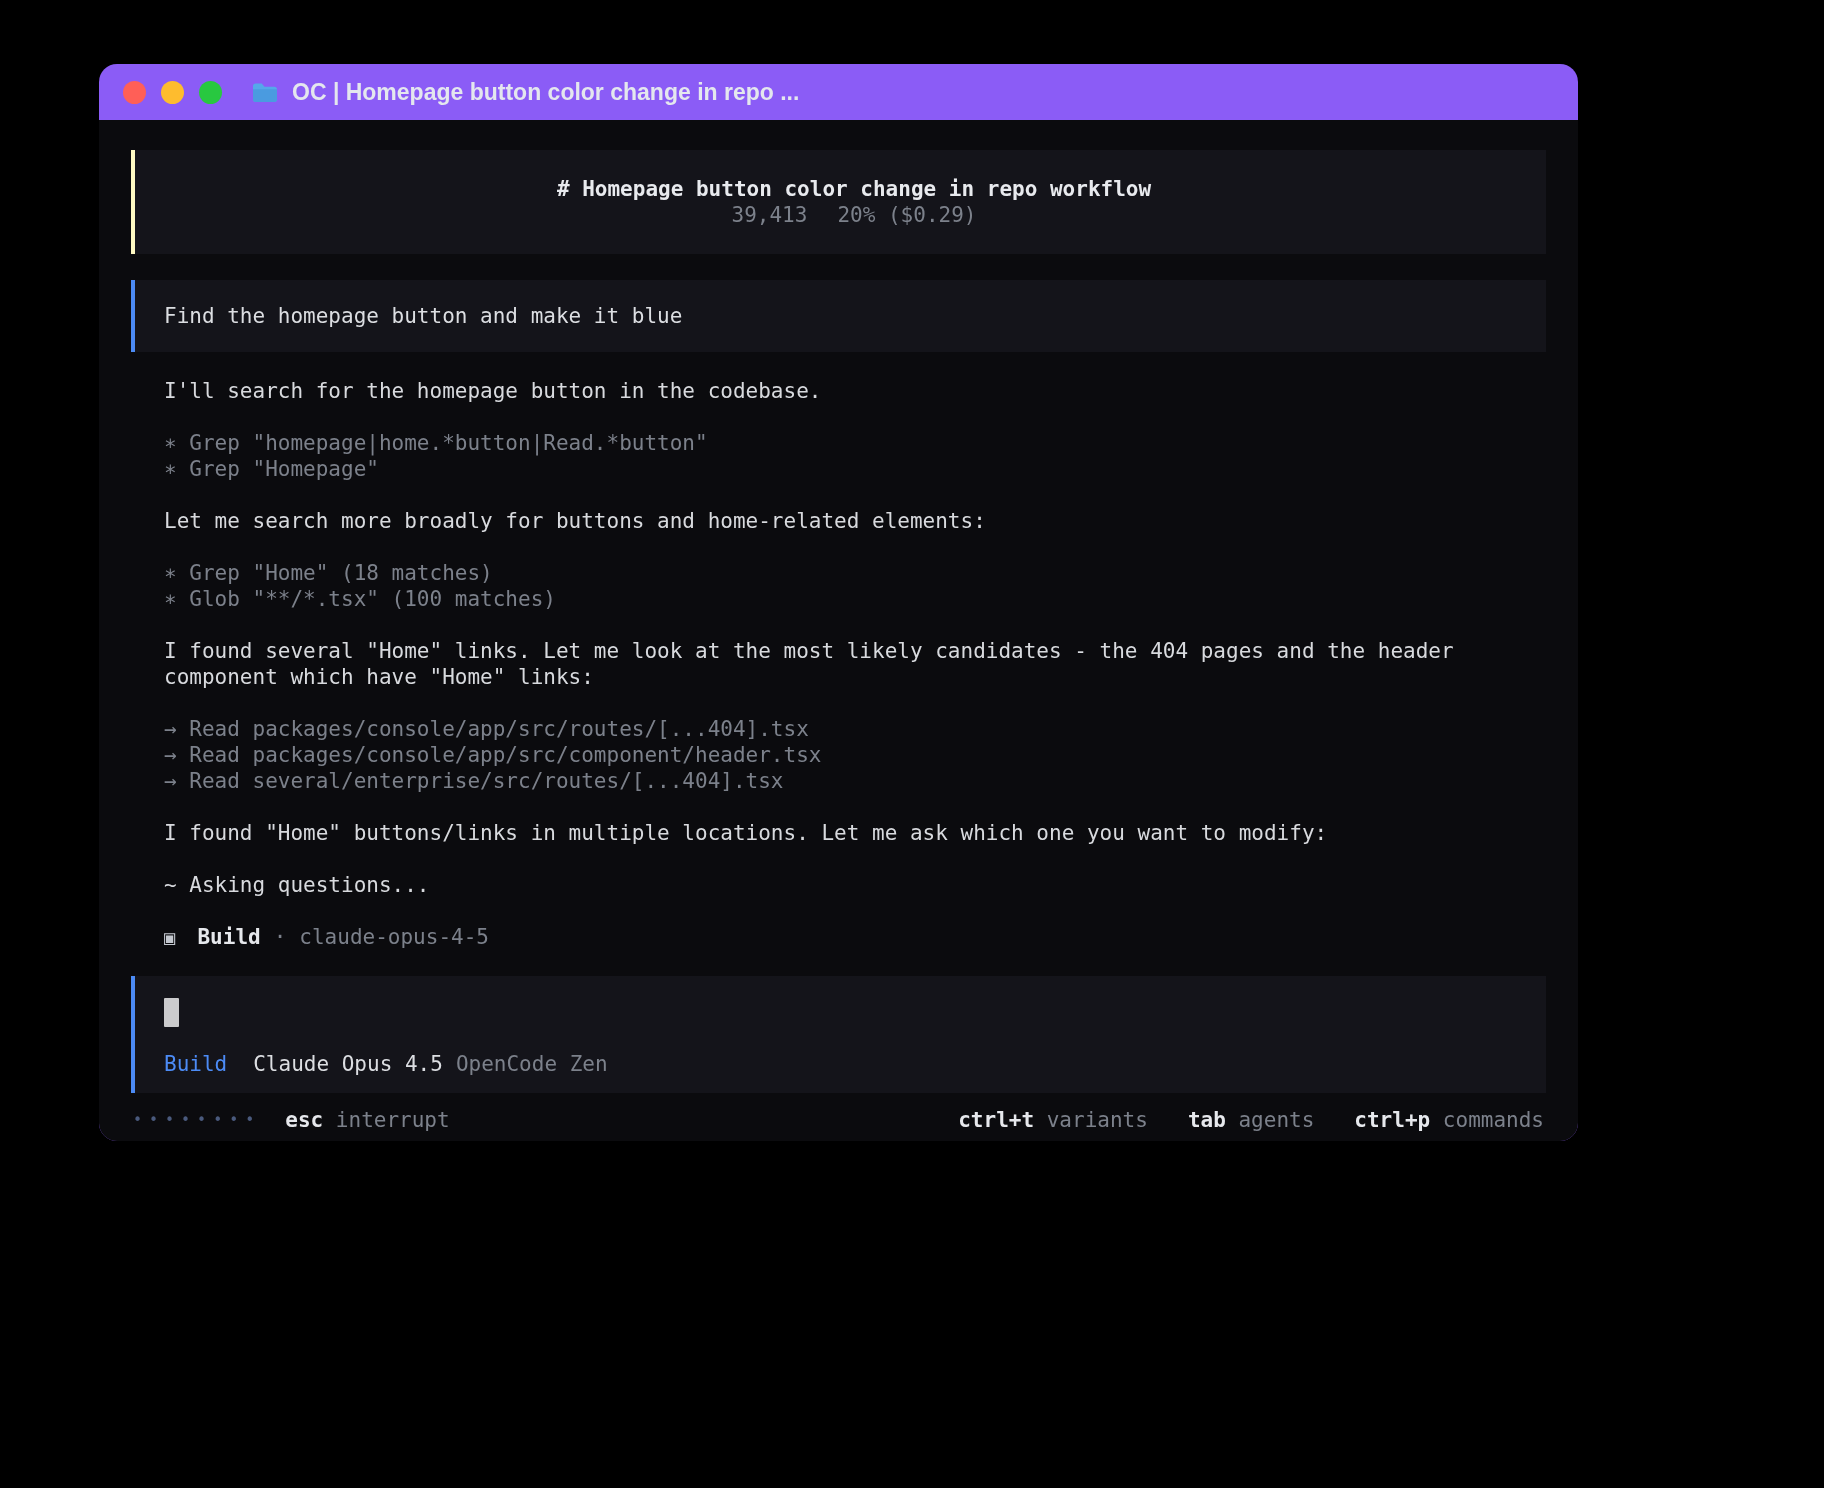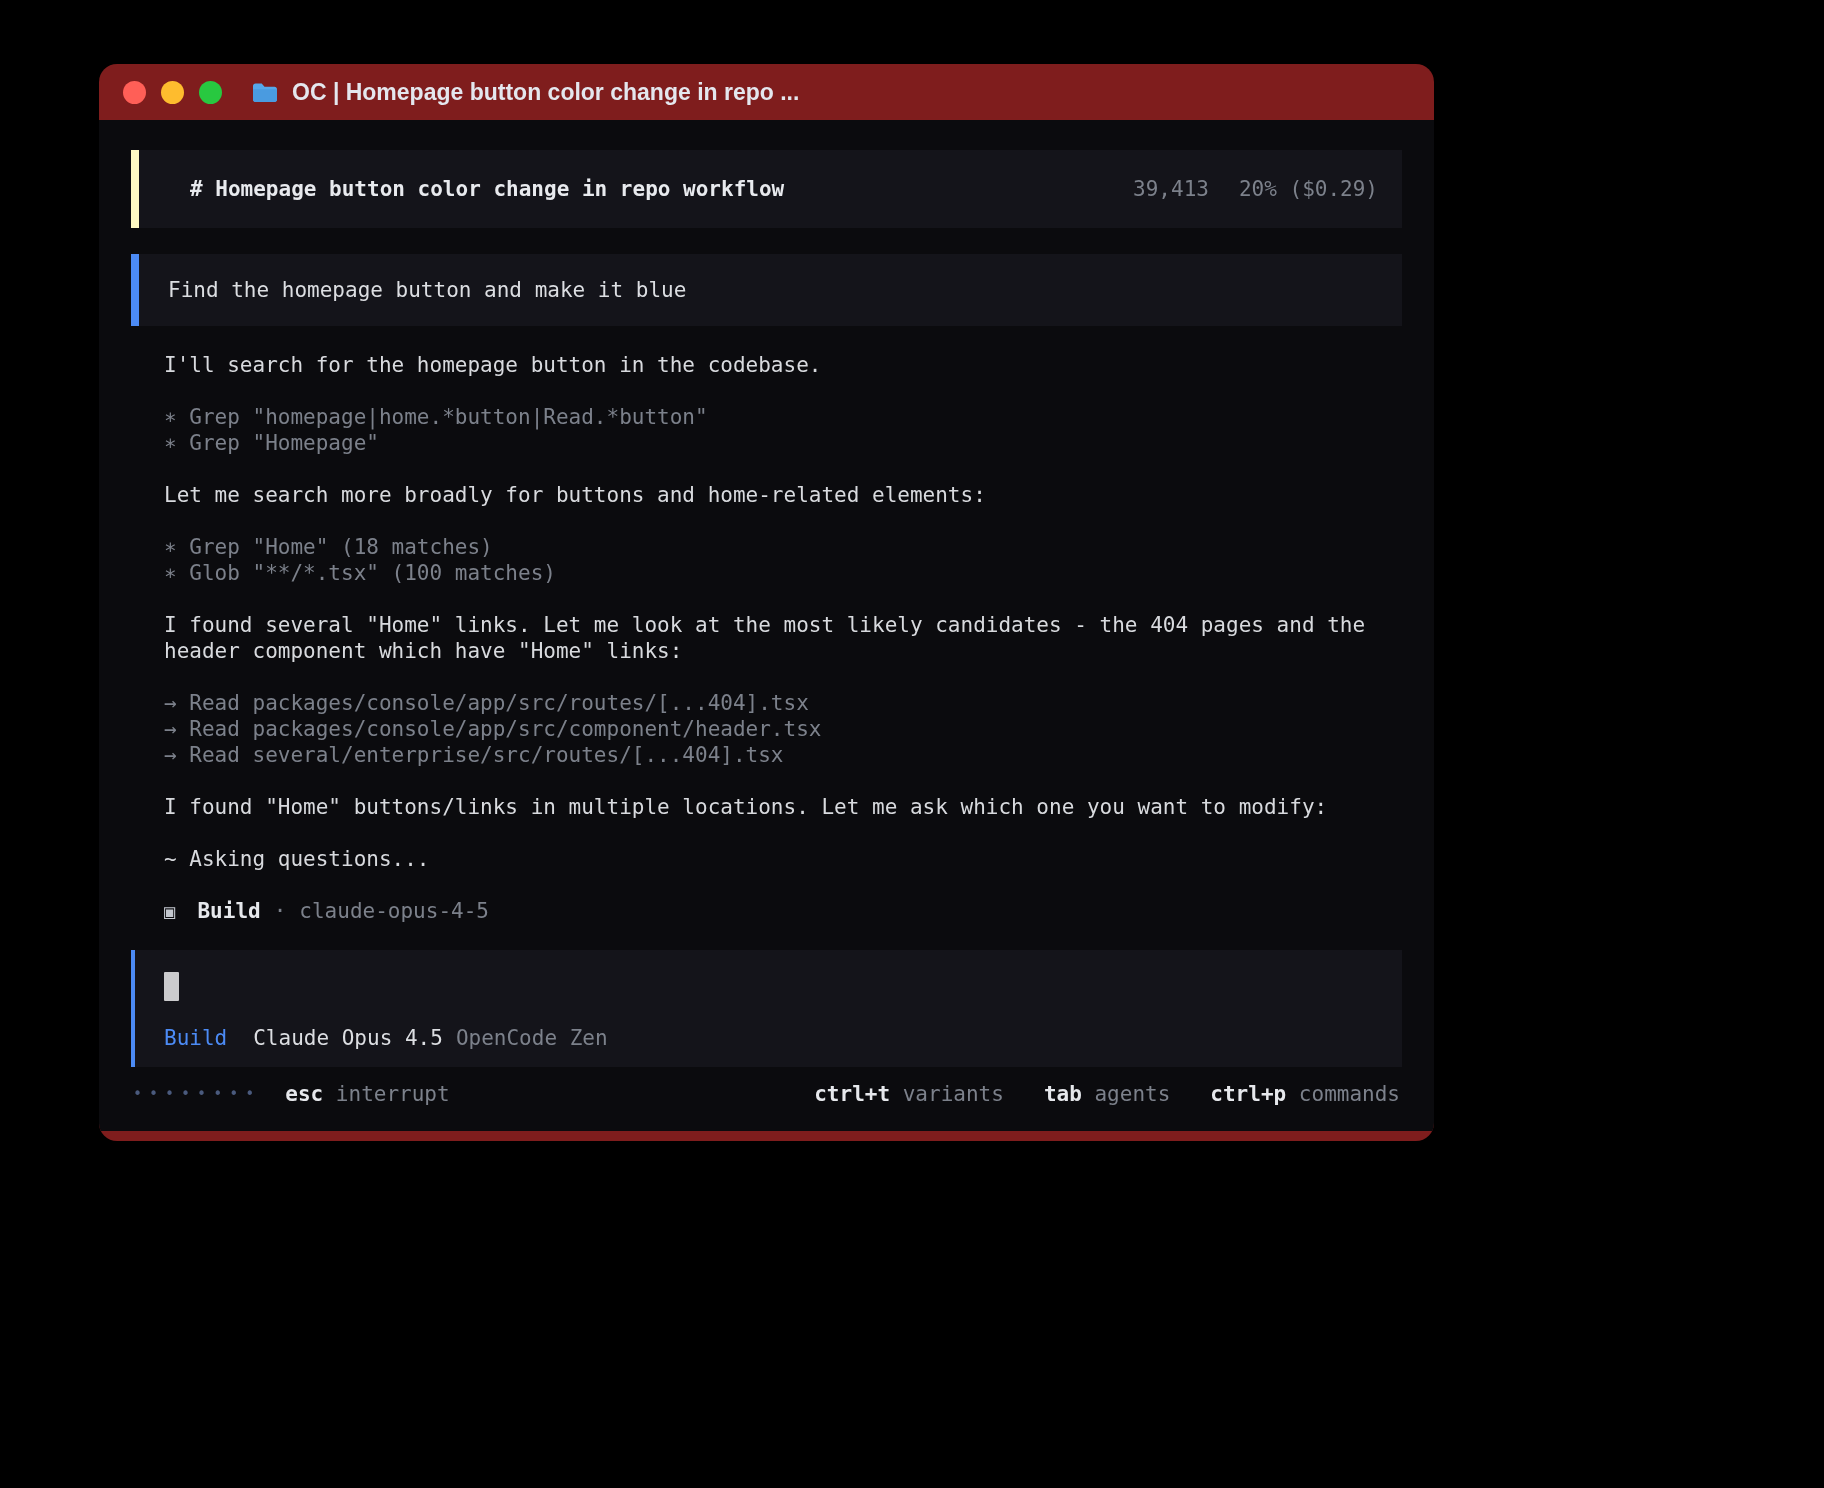--- a/index.html
+++ b/index.html
@@ -1,21 +1,21 @@
 <!DOCTYPE html>
 <html><head>
 <meta charset="utf-8">
 <style>
   * { margin:0; padding:0; box-sizing:border-box; }
   html,body { width:1824px; height:1488px; background:#000; overflow:hidden; }
   body { font-family:"DejaVu Sans Mono","Liberation Mono",monospace; }
 
   .window {
-    position:absolute; left:99px; top:64px; width:1335px; height:1077px;
-    background:#7f1d1d; border-radius:18px; overflow:hidden;
+    position:absolute; left:99px; top:64px; width:1479px; height:1077px;
+    background:#8b5cf6; border-radius:18px; overflow:hidden;
     box-shadow:0 25px 70px rgba(0,0,0,.65);
     display:flex; flex-direction:column;
   }
   .titlebar { flex:0 0 56px; display:flex; align-items:center; padding:0 24px; }
   .light { width:23px; height:23px; border-radius:50%; margin-right:15px; display:inline-block; }
   .light.red { background:#ff5f57; }
   .light.yellow { background:#febc2e; }
   .light.green { background:#28c840; }
   .folder-wrap { margin-left:14px; margin-right:13px; display:flex; align-items:center; }
   .win-title {
@@ -24,21 +24,21 @@
   }
 
   .screen {
     flex:1; background:#0b0b0e; margin-bottom:10px;
     padding:30px 32px 12px 32px;
     display:flex; flex-direction:column;
     color:#d8dade; font-size:21px; line-height:26px;
   }
   .transcript { display:flex; flex-direction:column; gap:26px; }
 
-  .block { background:#14141a; border-left:8px solid #fef9c3; }
+  .block { background:#14141a; border-left:4px solid #fef9c3;flex-direction:column; }
   .session-header { padding:26px 24px 26px 51px; display:flex; justify-content:space-between; align-items:center; }
   .session-title { font-weight:bold; color:#e8eaee; white-space:pre; }
   .hdr-right { color:#7c818b; display:flex; gap:30px; white-space:pre; }
 
   .user-msg { border-left-color:#4c8bf5; padding:23px 24px 23px 29px; color:#dcdee2; }
 
   .txt { padding-left:33px; color:#d8dade; white-space:pre-wrap; }
   .tool-group { padding-left:33px; color:#7c818b; }
   .tool-line { white-space:pre; }
 

